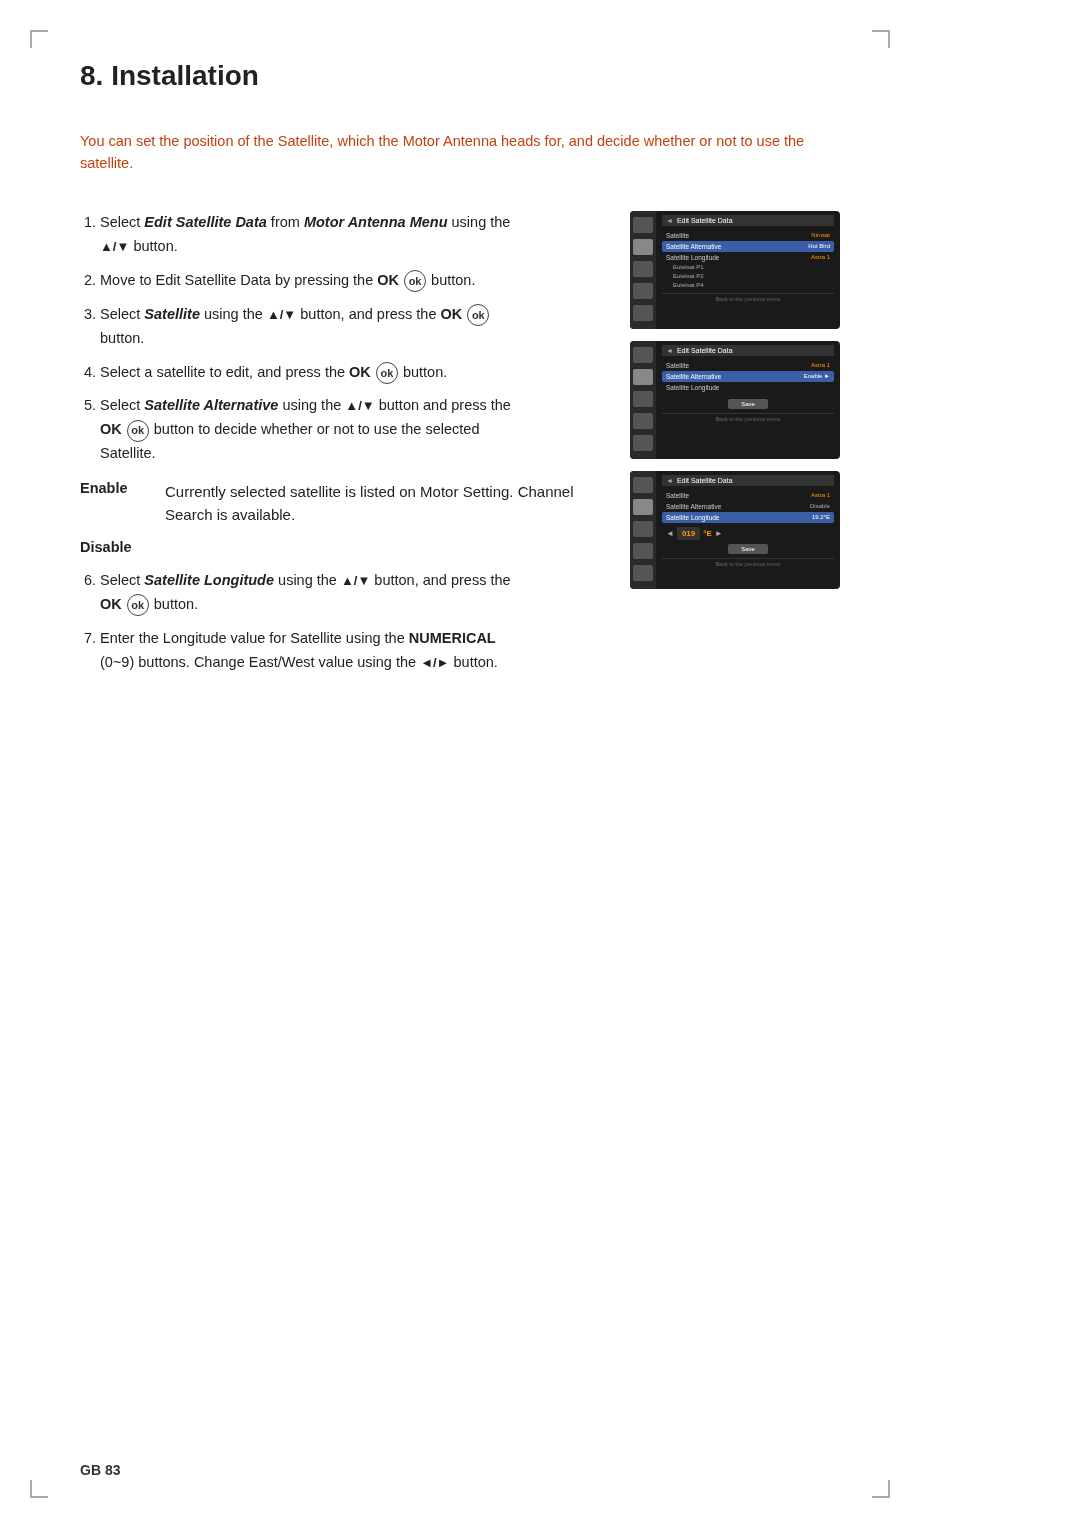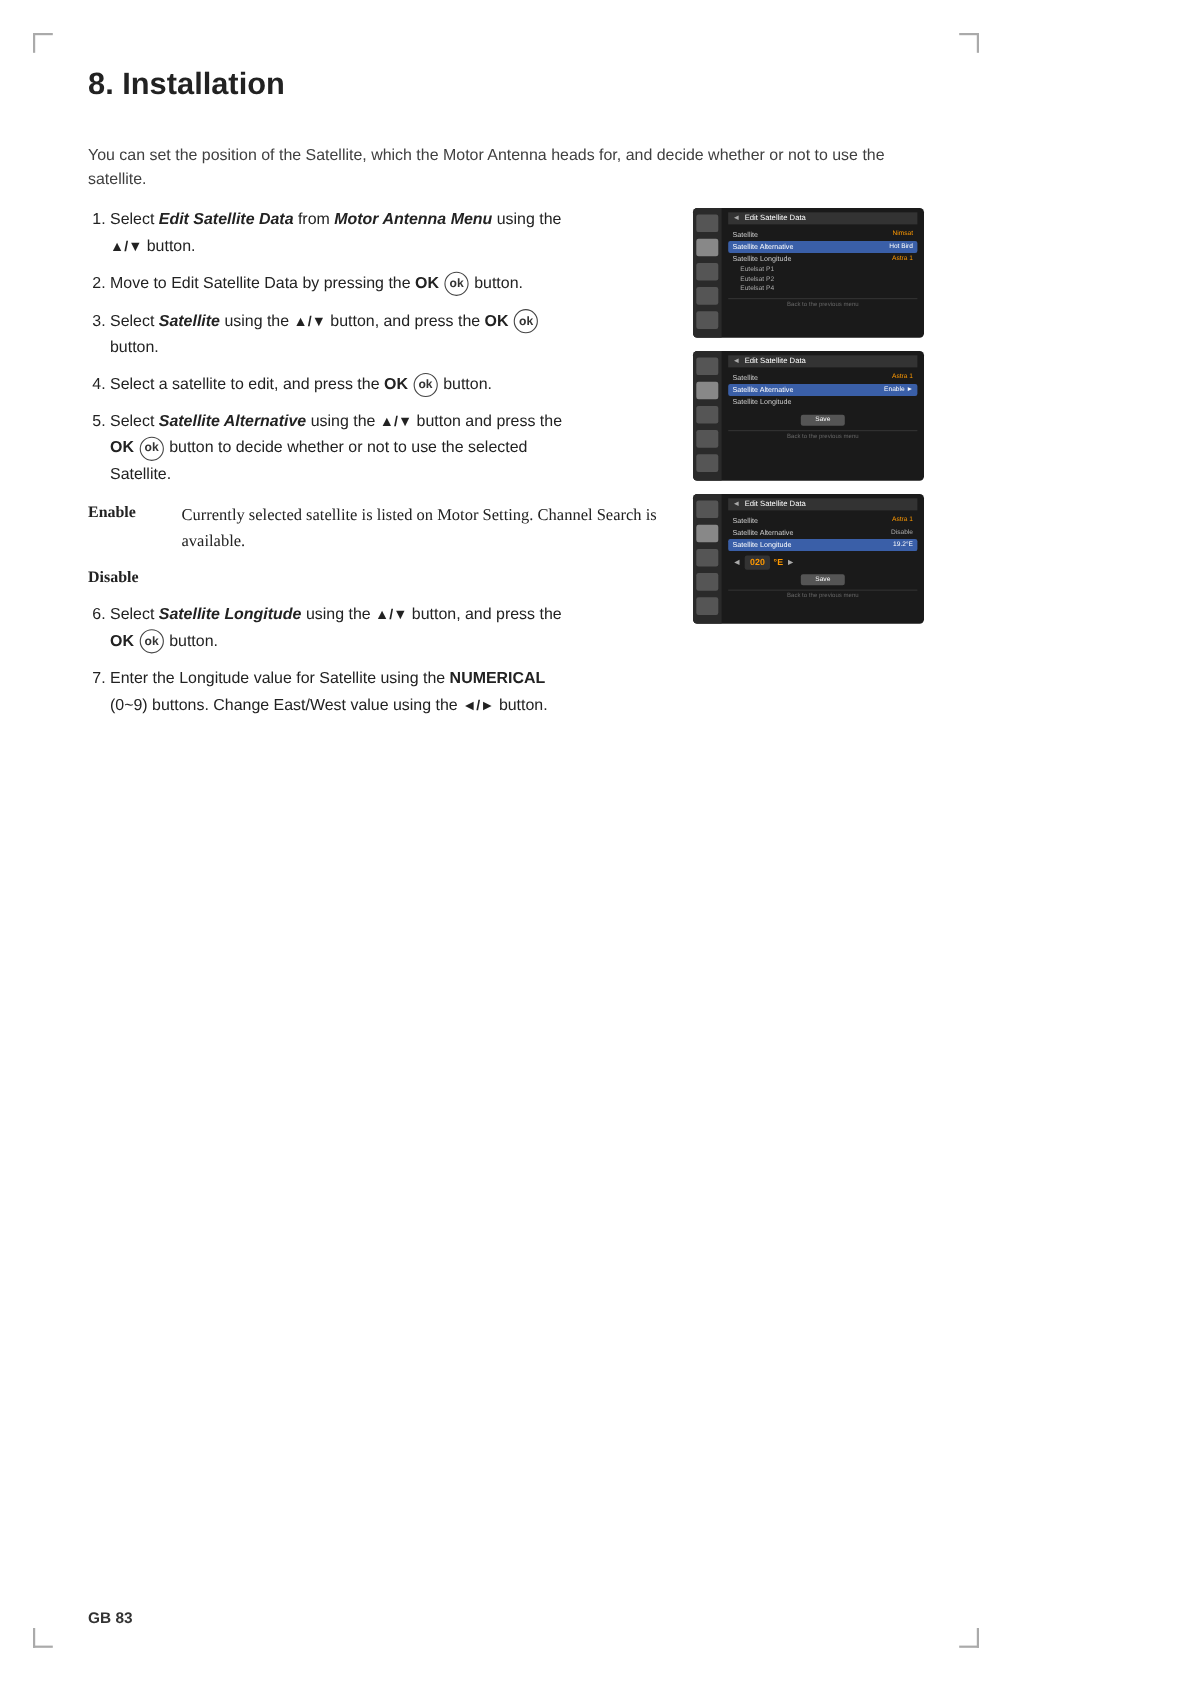--- a/index.html
+++ b/index.html
@@ -47,22 +47,22 @@
       font-weight: bold;
       padding: 6px 12px;
       margin-bottom: 18px;
       display: inline-block;
       width: 100%;
     }
 
     .intro-text {
       font-size: 14.5px;
       line-height: 1.55;
-      margin-bottom: 14px;
-      color: #404040;
+      margin-bottom: 36px;
+      color: #c2410c;
     }
 
     .content-area {
       display: flex;
       gap: 18px;
       align-items: flex-start;
     }
 
     .instructions-col {
       flex: 1;
@@ -105,21 +105,20 @@
     }
 
     .arrow-sym {
       font-size: 13px;
       font-weight: bold;
     }
 
     .term-table {
       margin-top: 14px;
       margin-bottom: 14px;
-      font-family: Liberation Serif, serif;
     }
 
     .term-row {
       display: flex;
       gap: 20px;
       margin-bottom: 12px;
       align-items: flex-start;
     }
 
     .term-label {
@@ -433,21 +432,21 @@
             <div class="screen-menu-item">
               <span>Satellite Alternative</span>
               <span class="item-value" style="color:#aaa;">Disable</span>
             </div>
             <div class="screen-menu-item highlighted">
               <span>Satellite Longitude</span>
               <span class="item-value" style="color:#fff;">19.2°E</span>
             </div>
             <div class="screen-longitude-row">
               <span class="screen-lng-arrow">◄</span>
-              <span class="screen-longitude-val">020</span>
+              <span class="screen-longitude-val">019</span>
               <span style="color:#ff9900; font-size:8px; font-weight:bold;">°E</span>
               <span class="screen-lng-arrow">►</span>
             </div>
             <div style="text-align:center; margin-top:4px;">
               <div class="screen-save-btn">Save</div>
             </div>
             <div class="screen-bottom-text">Back to the previous menu</div>
           </div>
         </div>
       </div>

